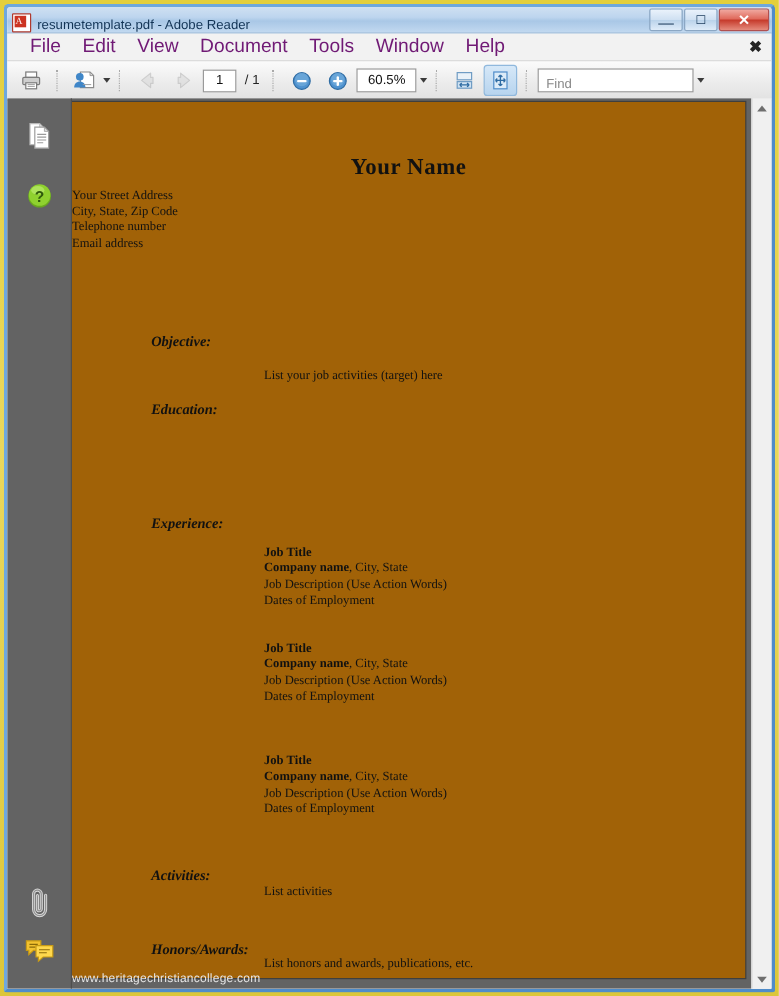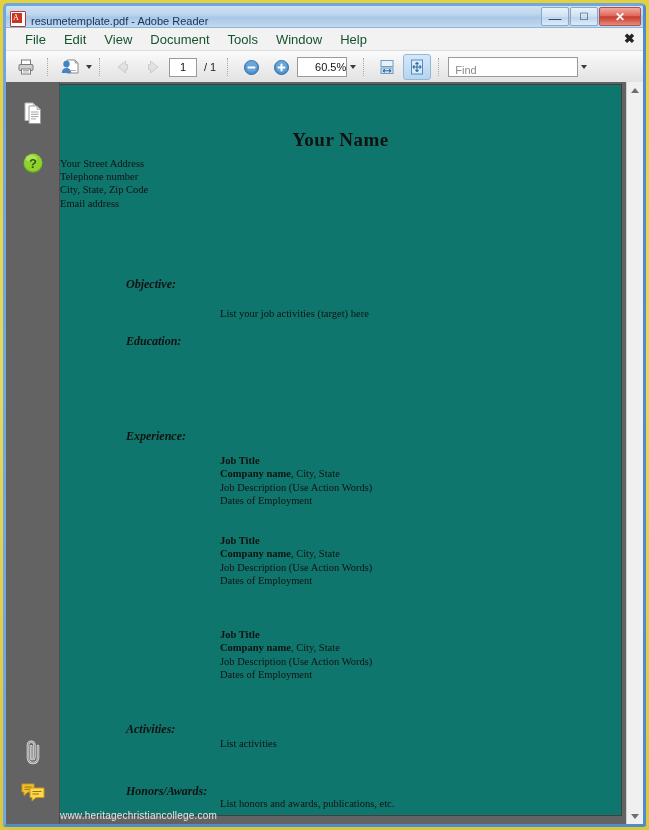--- a/index.html
+++ b/index.html
@@ -100,21 +100,21 @@
   
   #menubar {
     height: 22px;
     background: #f2f2f2;
     border-bottom: 1px solid #dcdcdc;
     display: flex; align-items: center;
     padding-left: 10px;
     position: relative;
   }
   .menu-item {
-    font-size: 13px; color: #14532d;
+    font-size: 16px; color: #701a75;
     padding: 2px 9px;
     cursor: default;
     font-family: "Liberation Sans", sans-serif;
   }
   #menu-close-x {
     position: absolute; right: 8px; top: 3px;
     font-size: 13px; font-weight: bold; color:#222;
     cursor: default;
   }
 
@@ -160,21 +160,21 @@
     font-family: "Liberation Sans", sans-serif;
   }
   #page-total {
     font-size: 11px; color: #222; margin: 0 4px 0 5px;
     font-family: "Liberation Sans", sans-serif;
   }
   #zoom-box {
     width: 48px; height: 18px;
     border: 1px solid #9a9a9a;
     background: #fff;
-    font-size: 11px; text-align: right; line-height: 18px;
+    font-size: 11px; text-align: center; line-height: 18px;
     color: #111;
     font-family: "Liberation Sans", sans-serif;
   }
   #find-box {
     width: 122px; height: 18px;
     border: 1px solid #9a9a9a;
     background: #fff;
     display: flex; align-items: flex-end;
     padding-left: 6px;
     font-size: 11px; color: #8a8a8a;
@@ -212,21 +212,21 @@
     flex: 1 1 auto;
     background: #636363;
     position: relative;
     overflow: hidden;
   }
   #pdf-page {
     position: absolute;
     left: 0px; top: 3px;
     width: 561px;
     height: 730px;
-    background: #0f766e;
+    background: #a16207;
     box-shadow: 0 0 0 1px #3f3f3f;
   }
 
   
   #vscroll {
     width: 16px;
     background: #f0f0f0;
     border-left: 1px solid #d0d0d0;
     position: relative;
     flex: 0 0 auto;
@@ -472,22 +472,22 @@
 
       <div id="doc-viewport">
 
         <div id="pdf-page">
           <div class="resume">
 
             <div class="r-name">Your  Name</div>
 
             <div class="r-contact">
               <div>Your Street Address</div>
+              <div>City, State, Zip Code</div>
               <div>Telephone number</div>
-              <div>City, State, Zip Code</div>
               <div>Email address</div>
             </div>
 
             <div class="r-section" style="top:148px">Objective:</div>
             <div class="r-body" style="top:178px">List your job activities (target) here</div>
 
             <div class="r-section" style="top:205px">Education:</div>
 
             <div class="r-section" style="top:300px">Experience:</div>
 

